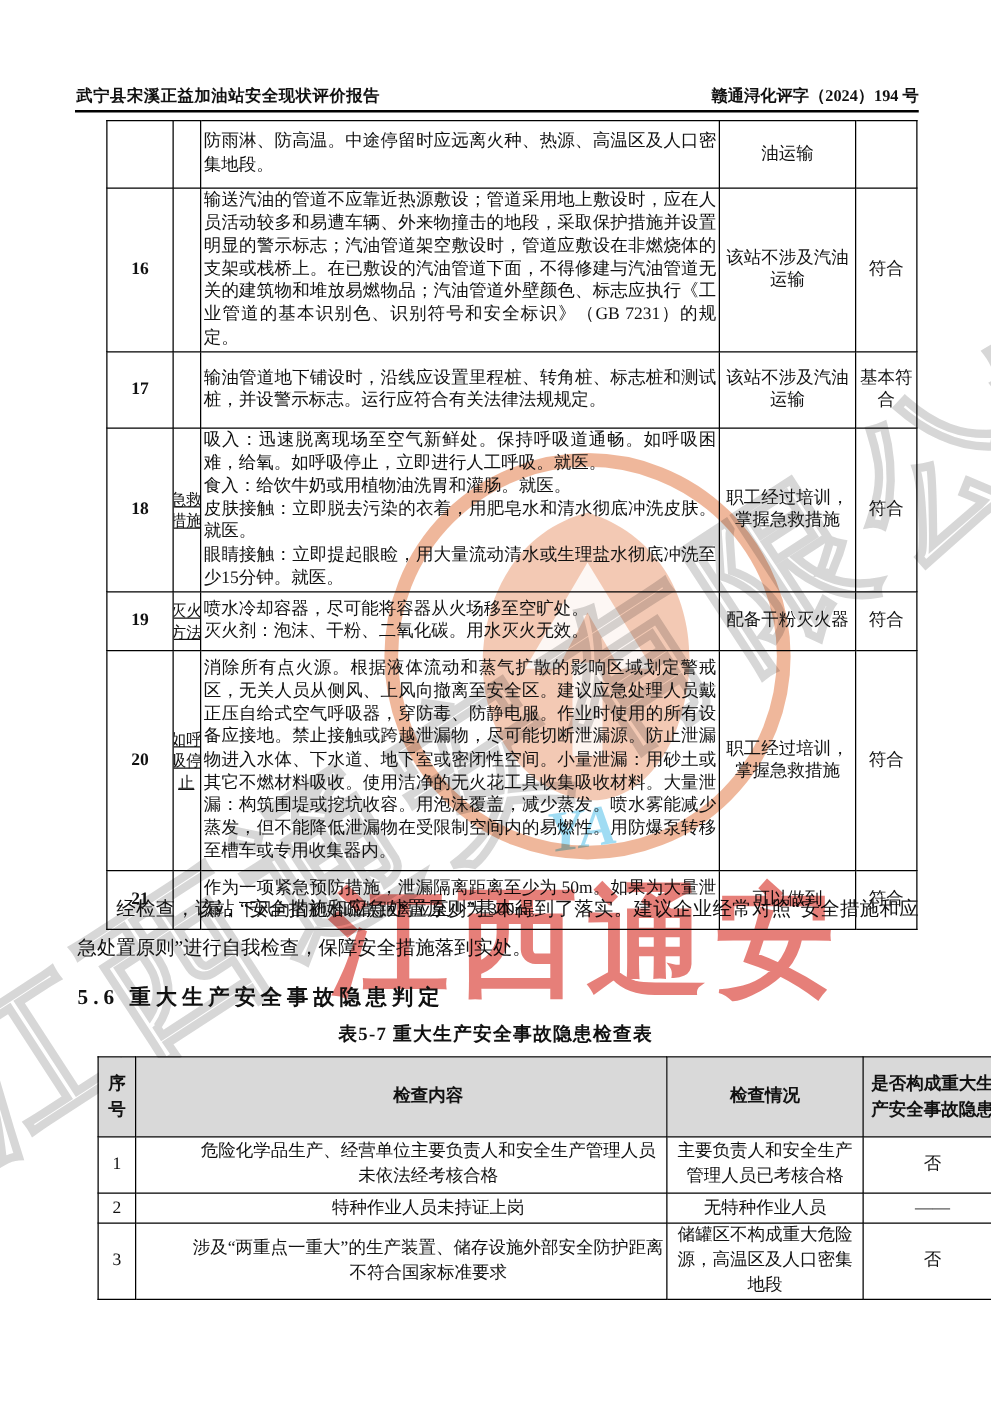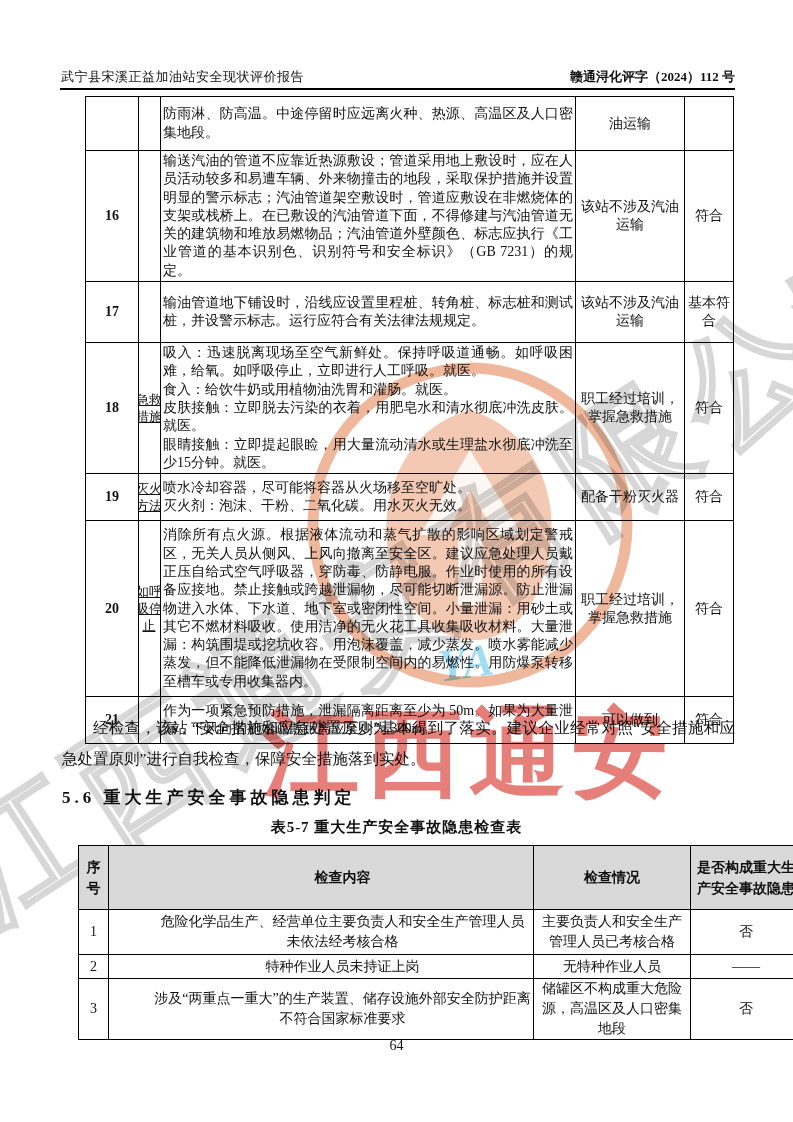--- a/index.html
+++ b/index.html
@@ -2,21 +2,21 @@
 <html><head>
 <meta charset="utf-8">
 <style>
   html,body{margin:0;padding:0;background:#ffffff;}
   .page{
     position:relative;width:793px;height:1122px;margin:0 auto;
     background:#ffffff;overflow:hidden;
     font-family:"Liberation Serif","DejaVu Serif",serif;color:#111;
   }
   
-  .hdr-left{position:absolute;left:61px;top:68px;font-size:13px;font-weight:normal;letter-spacing:.5px;}
+  .hdr-left{position:absolute;left:61px;top:68px;font-size:13px;font-weight:bold;letter-spacing:.5px;}
   .hdr-right{position:absolute;right:58px;top:68px;font-size:13px;font-weight:bold;}
   .hdr-rule{position:absolute;left:60px;top:88px;width:675px;height:2px;background:#000;}
   
   table{border-collapse:collapse;table-layout:fixed;}
   .t1{position:absolute;left:85px;top:96px;width:635px;}
   .t1 td{border:1px solid #000;font-size:14px;vertical-align:middle;padding:0;overflow:hidden;}
   .t1 .num{width:52px;text-align:center;font-weight:bold;font-size:14px;}
   .t1 .sub{width:21px;text-align:center;text-decoration:underline;}
   .t1 .sub .subin{width:30px;margin-left:-5px;line-height:17px;font-size:13px;}
   .t1 .content{width:410px;text-align:justify;line-height:18.3px;padding:1px 2px;white-space:pre-line;margin-top:17px;}
@@ -60,21 +60,21 @@
     position:absolute;left:438px;top:636px;font-size:46px;font-weight:bold;font-style:italic;
     color:rgba(120,205,238,.7);transform:rotate(-8deg);pointer-events:none;mix-blend-mode:multiply;
   }
 </style>
 </head>
 <body>
 
 <div class="page">
 
   <div class="hdr-left">武宁县宋溪正益加油站安全现状评价报告</div>
-  <div class="hdr-right">赣通浔化评字（2024）112 号</div>
+  <div class="hdr-right">赣通浔化评字（2024）194 号</div>
   <div class="hdr-rule"></div>
 
   <div class="wm-gray">江西通安有限公司</div>
 
   <svg class="wm-stamp" width="340" height="340" viewBox="0 0 340 340">
     <circle cx="170" cy="170" r="157" fill="none" stroke="#e07038" stroke-width="11"></circle>
     <path d="M170 55 C235 75 262 140 248 205 C236 262 200 292 162 284 C110 272 78 215 88 152 C97 100 128 66 170 55 Z" fill="#e07038" opacity="0.75"></path>
     <path d="M120 180 L170 95 L222 180 L196 180 L170 135 L146 180 Z" fill="#ffffff" opacity="0.85"></path>
     <rect x="158" y="175" width="24" height="75" fill="#ffffff" opacity="0.8"></rect>
   </svg>
@@ -181,15 +181,14 @@
     </tr>
     <tr class="hr3">
       <td class="c-num">3</td>
       <td class="c-content">涉及“两重点一重大”的生产装置、储存设施外部安全防护距离不符合国家标准要求</td>
       <td class="c-sit">储罐区不构成重大危险源，高温区及人口密集地段</td>
       <td class="c-major">否</td>
     </tr>
   </tbody>
     </table>
 
-  <div class="pagenum">64</div>
 
 </div>
 
 </body></html>

